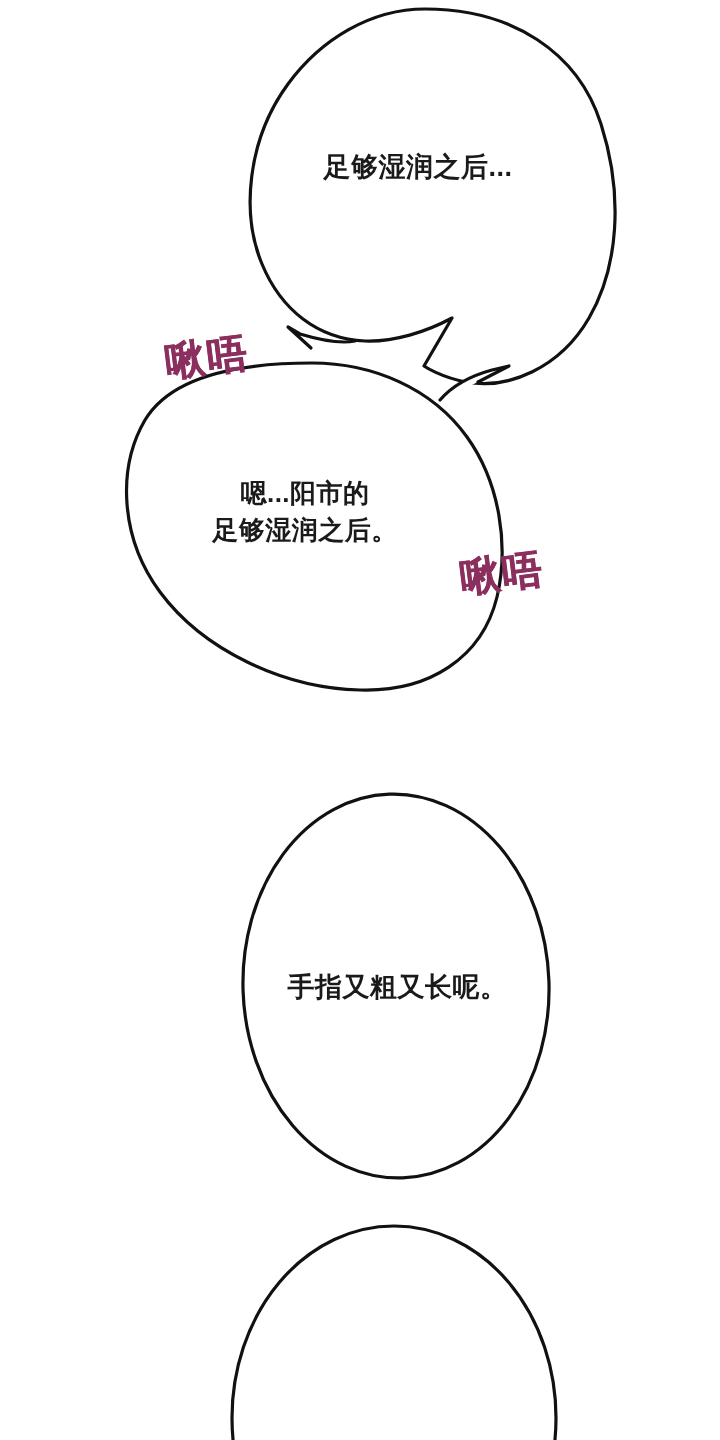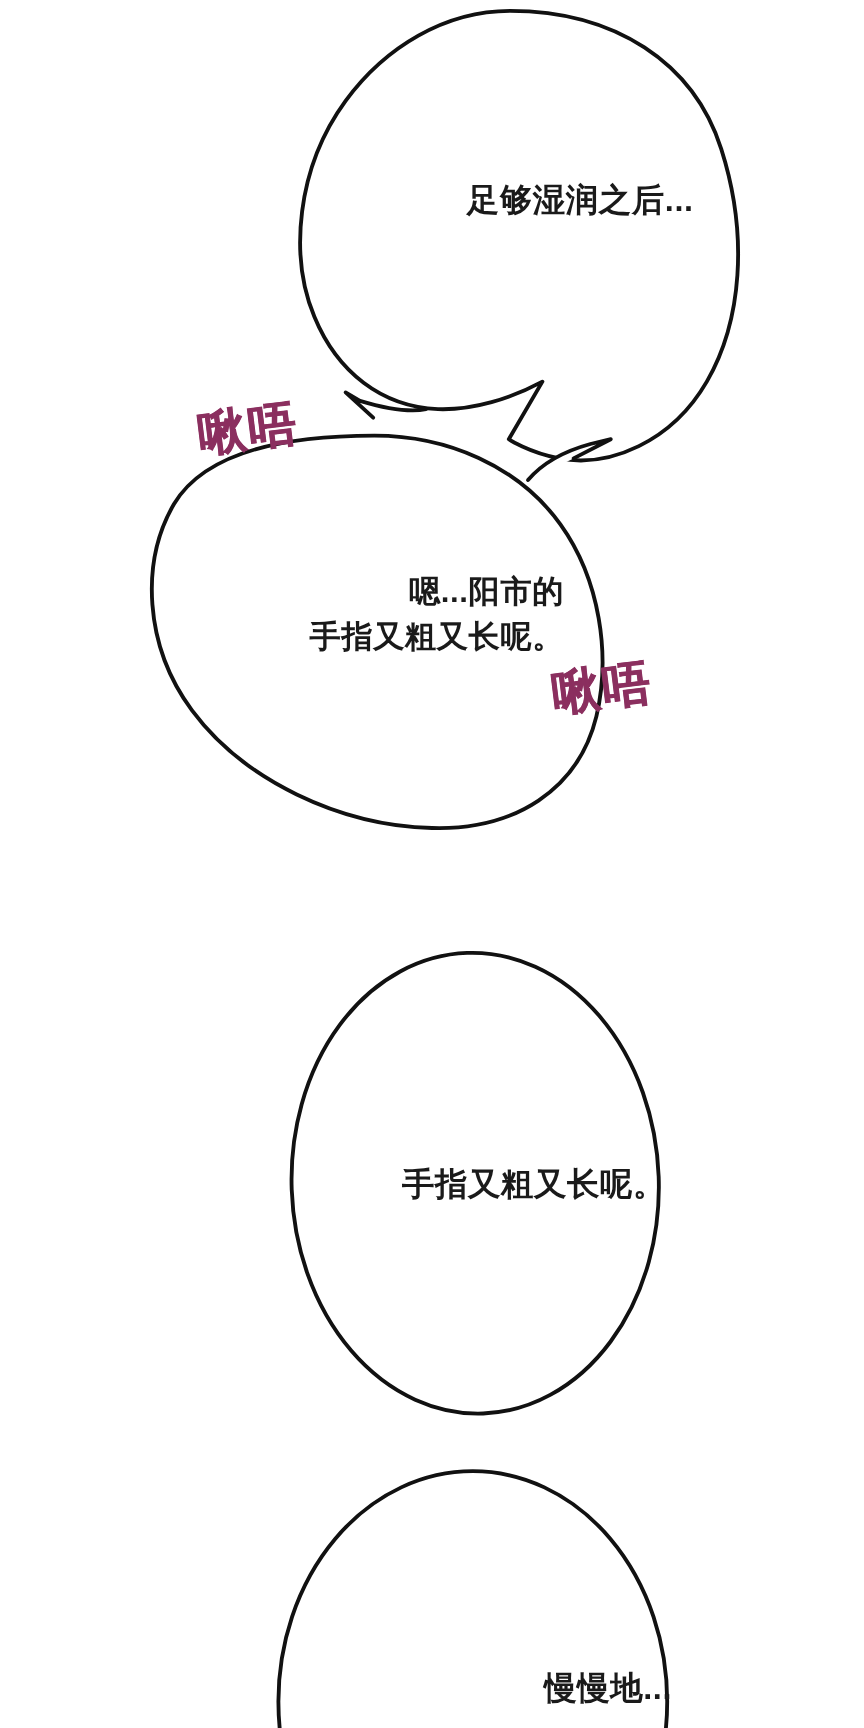--- a/index.html
+++ b/index.html
@@ -20,21 +20,21 @@
   #panel svg.bubble-layer {
     position: absolute;
     left: 0;
     top: 0;
     width: 720px;
     height: 1440px;
     pointer-events: none;
   }
   .bubble-text {
     position: absolute;
-    text-align: right;
+    text-align: center;
     color: #1a1a1a;
     font-weight: 700;
     letter-spacing: 0.5px;
     line-height: 1.42;
     white-space: pre-line;
     font-family: "Liberation Sans", "DejaVu Sans", sans-serif;
   }
   .sfx {
     position: absolute;
     font-weight: 900;
@@ -118,23 +118,22 @@
          L 478 382" fill="#ffffff" stroke="#111111" stroke-width="3.2" stroke-linejoin="round" stroke-linecap="round"></path>
 
     <ellipse cx="396" cy="986" rx="153" ry="192" fill="#ffffff" stroke="#111111" stroke-width="3.2" transform="rotate(-2 396 986)"></ellipse>
 
     <ellipse cx="394" cy="1418" rx="162" ry="192" fill="#ffffff" stroke="#111111" stroke-width="3.2"></ellipse>
   </svg>
 
   <div class="bubble-text" id="text-bubble-1">足够湿润之后...</div>
 
   <div class="bubble-text" id="text-bubble-2">嗯...阳市的
-手指又粗又长呢。</div>
+足够湿润之后。</div>
 
   <div class="bubble-text" id="text-bubble-3">手指又粗又长呢。</div>
 
-  <div class="bubble-text" id="text-bubble-4">慢慢地...</div>
 
   <div class="sfx" id="sfx-1" style="color:#8B2F5F">啾唔</div>
 
   <div class="sfx" id="sfx-2" style="color:#8B2F5F">啾唔</div>
 
 </div>
 
 </body></html>

